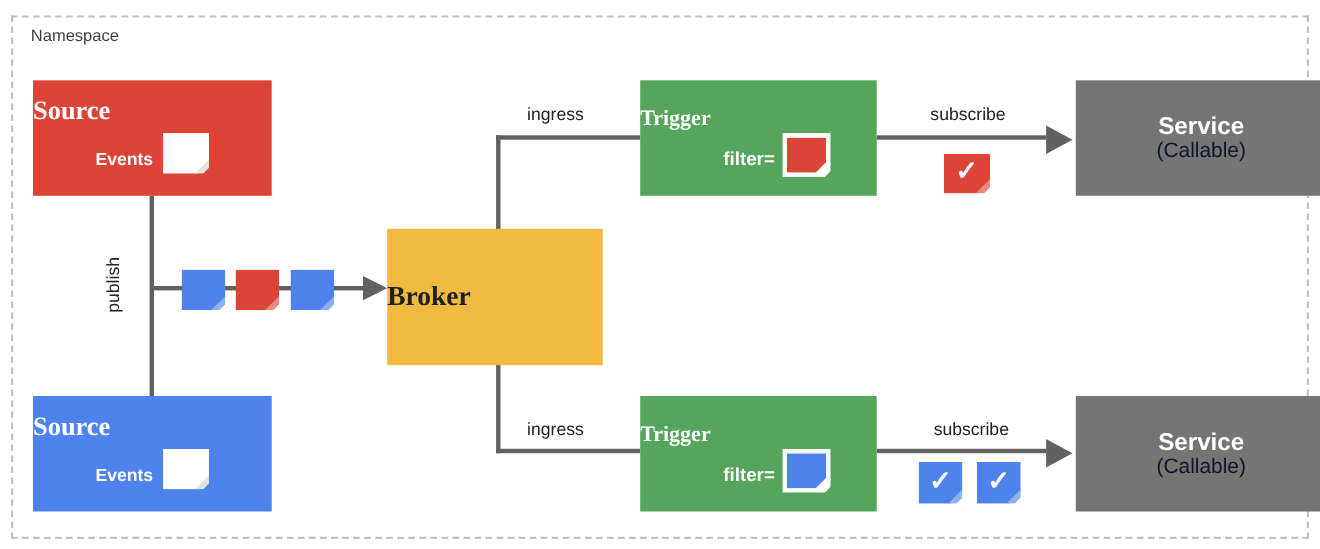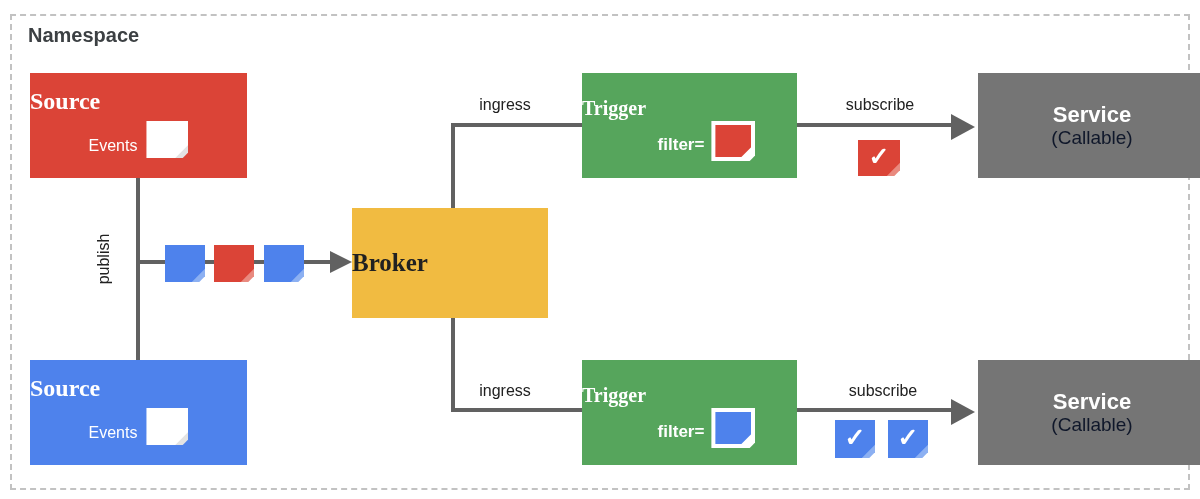--- a/index.html
+++ b/index.html
@@ -3,36 +3,36 @@
 <meta charset="utf-8">
 <style>
   * { margin:0; padding:0; box-sizing:border-box; }
   html,body { width:1200px; height:499px; background:#ffffff; overflow:hidden;
               font-family:"Liberation Sans", sans-serif; }
   #stage { position:relative; width:1200px; height:499px; background:#fff; }
 
   
   .namespace { position:absolute; left:10px; top:14px; width:1180px; height:476px;
                border:2px dashed var(--dash_border); background:#fff; }
-  .namespace-label { position:absolute; left:28px; top:24px; font-size:20px; font-weight:bold;
+  .namespace-label { position:absolute; left:28px; top:24px; font-size:15px; font-weight:normal;
                      color:var(--namespace_text); }
 
   
   .node { position:absolute; }
   .node .title { position:absolute; left:0; width:100%; text-align:left; color:#fff; font-weight:bold;font-family:Liberation Serif, serif; }
 
   .source { width:217px; height:105px; left:30px; }
   .source.top { top:73px; background:var(--red); }
   .source.bottom { top:360px; background:var(--blue); }
   .source .title { top:15px; font-size:24px; }
   .events-row { position:absolute; left:0; top:48px; width:100%; display:flex;
                 align-items:center; justify-content:center; gap:9px; }
-  .events-label { color:#fff; font-weight:normal; font-size:16px; position:relative; top:6px; }
+  .events-label { color:#fff; font-weight:bold; font-size:16px; position:relative; top:6px; }
 
-  .broker { left:352px; top:208px; width:196px; height:110px; background:var(--yellow);
+  .broker { left:352px; top:208px; width:196px; height:124px; background:var(--yellow);
             display:flex; align-items:center; justify-content:center; }
   .broker .title { position:static; color:#212121; font-size:25px; font-weight:bold; }
 
   .trigger { width:215px; height:105px; left:582px; background:var(--green); }
   .trigger.top { top:73px; } .trigger.bottom { top:360px; }
   .trigger .title { top:24px; font-size:20px; }
   .filter-row { position:absolute; left:0; top:48px; width:100%; display:flex;
                 align-items:center; justify-content:center; gap:7px;margin-left:17px; }
   .filter-label { color:#fff; font-weight:bold; font-size:17px; position:relative; top:4px; }
 

